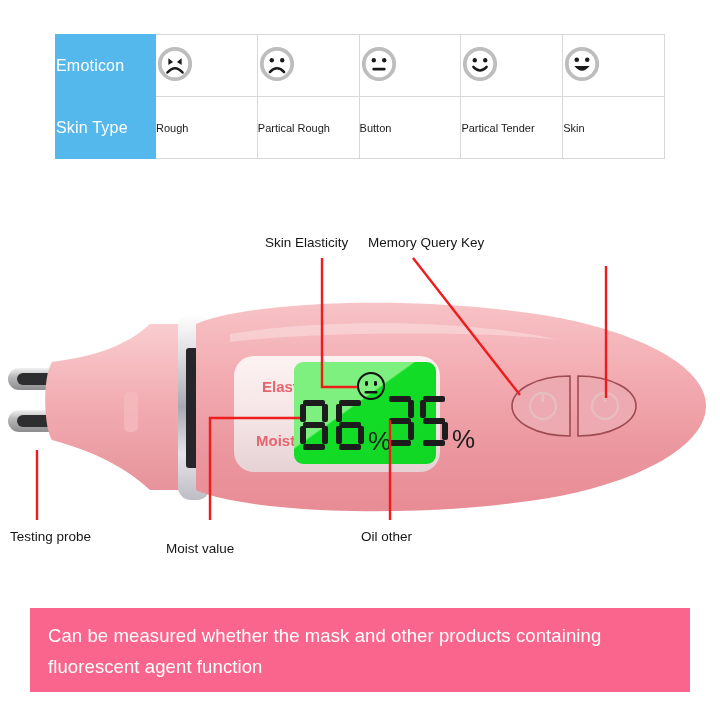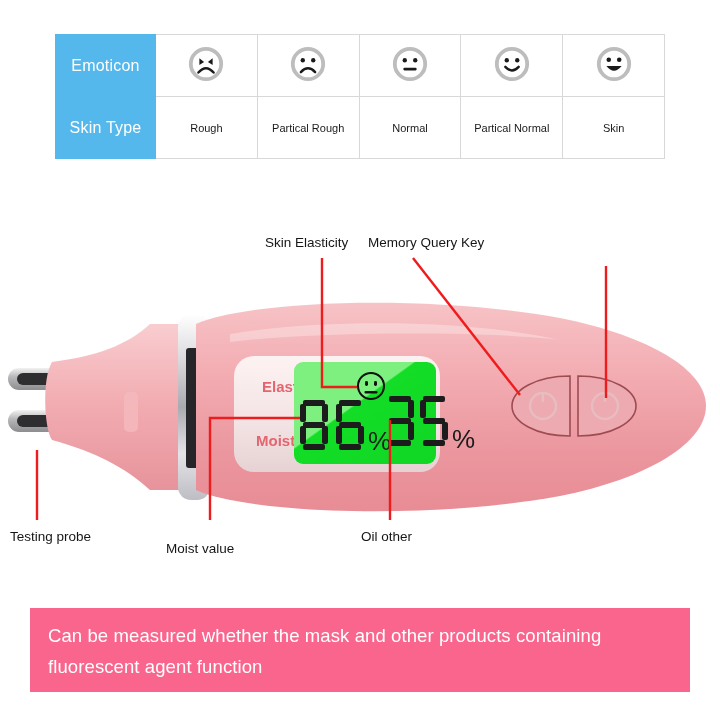--- a/index.html
+++ b/index.html
@@ -14,21 +14,21 @@
 
   
   .skin-table {
     position:absolute; left:55px; top:34px;
     width:610px; height:124px;
     border-collapse:collapse;
     table-layout:fixed;
   }
   .skin-table td {
     border:1px solid #d8d8d8;
-    text-align:center;
+    text-align:left;
     vertical-align:middle;
     background:#ffffff;
   }
   .skin-table tr { height:62px; }
   .hdr {
     background:#55b8ec !important;
     color:#ffffff;
     font-size:16px;
     width:100px;
     border:1px solid #55b8ec !important;
@@ -118,22 +118,22 @@
           <circle cx="25.5" cy="15.5" r="2.4" fill="#1a1a1a"></circle>
           <path d="M12 22 Q20 32 28 22 Z" fill="#1a1a1a"></path>
         </svg>
       </td>
     </tr>
 
     <tr>
       <td class="hdr">Skin Type</td>
       <td class="celltext">Rough</td>
       <td class="celltext">Partical Rough</td>
-      <td class="celltext">Normal</td>
-      <td class="celltext">Partical Normal</td>
+      <td class="celltext">Button</td>
+      <td class="celltext">Partical Tender</td>
       <td class="celltext">Skin</td>
     </tr>
   </tbody>
     </table>
 
   <div class="device-layer">
     <svg width="720" height="230" viewBox="0 0 720 230">
       <defs>
         <linearGradient id="bodyGrad" x1="0" y1="0" x2="0" y2="1">
           <stop offset="0%" stop-color="#f7c3c6"></stop>

